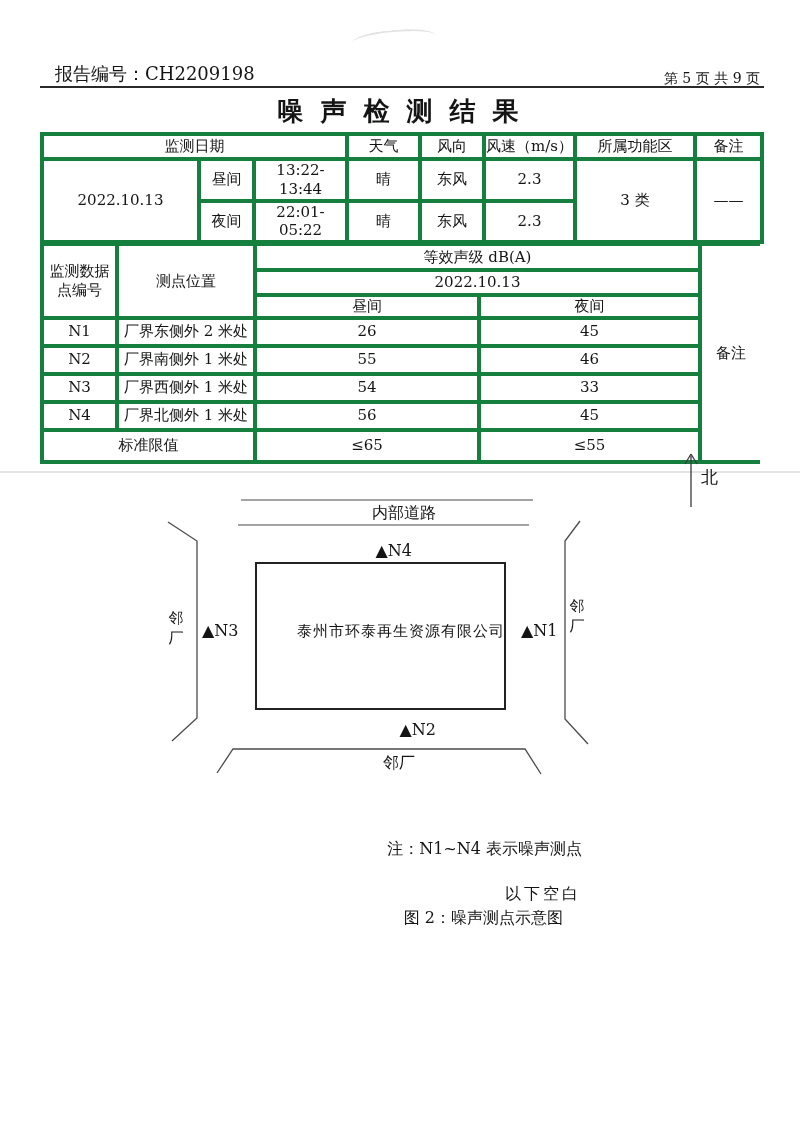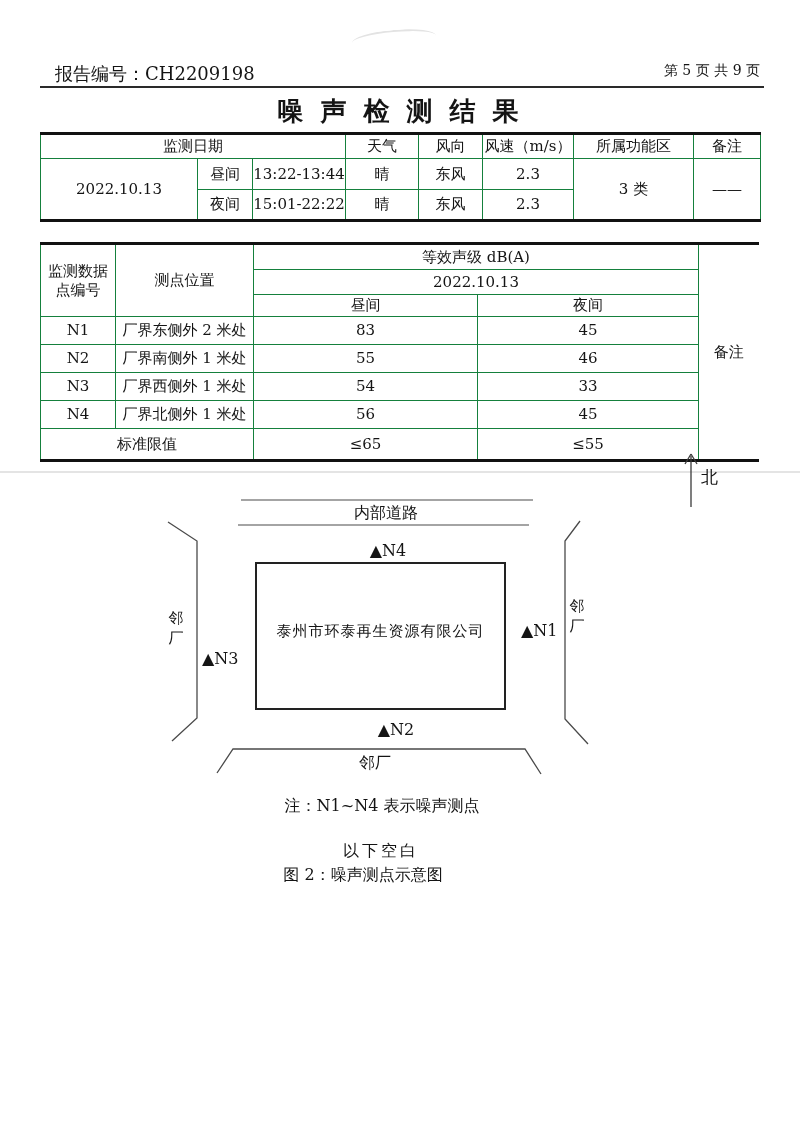--- a/index.html
+++ b/index.html
@@ -5,43 +5,43 @@
   html,body { margin:0; padding:0; }
   body {
     width:800px; height:1130px; position:relative; background:#ffffff;
     font-family:"DejaVu Serif","Liberation Serif",serif; color:#141414;
     overflow:hidden;
   }
   .abs { position:absolute; }
 
   
   .hdr-left  { left:55px; top:62px; font-size:18px; }
-  .hdr-right { right:40px; top:62px; font-size:14px; }
+  .hdr-right { right:40px; top:70px; font-size:14px; }
   .hdr-rule  { left:40px; top:86px; width:724px; height:0; border-top:2px solid #2a2a2a; }
   .title     { left:0; top:94px; width:800px; text-align:center;
                font-size:26px; font-weight:700; letter-spacing:4px; }
   .smudge    { left:352px; top:30px; width:84px; height:16px;
                border-top:2px solid #e3e3e3; border-radius:50%; transform:rotate(-5deg); }
 
   
   table { border-collapse:collapse; table-layout:fixed; position:absolute; }
-  td { border:1px solid #15803d; text-align:center; vertical-align:middle;
+  td { border:4px solid #15803d; text-align:center; vertical-align:middle;
        font-size:15px; padding:0; line-height:1.25; overflow:hidden; }
   .t1 { left:40px; top:132px; width:720px;
         border-top:3px solid #111; border-bottom:3px solid #111; }
   .t2 { left:40px; top:242px; width:718px;
         border-top:3px solid #111; border-bottom:3px solid #111; border-right:none; }
   .t2 td.no-r { border-right:none; }
 
   
   .dg { font-size:16px; }
   .vtext { width:18px; line-height:20px; word-break:break-all; text-align:center; font-size:15px; }
-  .ctr { text-align:center; }
+  .ctr { text-align:right; }
   .company { font-size:15px; letter-spacing:1px; }
-  .cap { font-size:16px; }
+  .cap { font-size:16px;margin-top:43px; }
 </style>
 </head>
 <body>
 
 <div class="abs smudge"></div>
 
 <div class="abs hdr-left">报告编号：CH2209198</div>
 <div class="abs hdr-right">第 5 页 共 9 页</div>
 <div class="abs hdr-rule"></div>
 <div class="abs title">噪 声 检 测 结 果</div>
@@ -71,21 +71,21 @@
     <td>昼间</td>
     <td>13:22-13:44</td>
     <td>晴</td>
     <td>东风</td>
     <td>2.3</td>
     <td rowspan="2">3 类</td>
     <td rowspan="2">——</td>
   </tr>
   <tr style="height:31px">
     <td>夜间</td>
-    <td>15:01-22:22</td>
+    <td>22:01-05:22</td>
     <td>晴</td>
     <td>东风</td>
     <td>2.3</td>
   </tr>
 </tbody>
   </table>
 
 <table class="t2">
   <colgroup>
     <col style="width:75px">
@@ -107,21 +107,21 @@
   <tr style="height:25px">
     <td colspan="2">2022.10.13</td>
   </tr>
   <tr style="height:22px">
     <td>昼间</td>
     <td>夜间</td>
   </tr>
   <tr style="height:28px">
     <td>N1</td>
     <td>厂界东侧外 2 米处</td>
-    <td>83</td>
+    <td>26</td>
     <td>45</td>
   </tr>
   <tr style="height:28px">
     <td>N2</td>
     <td>厂界南侧外 1 米处</td>
     <td>55</td>
     <td>46</td>
   </tr>
   <tr style="height:28px">
     <td>N3</td>
@@ -153,22 +153,22 @@
   <line x1="241" y1="500" x2="533" y2="500" stroke="#4a4a4a" stroke-width="1.2"></line>
   <line x1="238" y1="525" x2="529" y2="525" stroke="#4a4a4a" stroke-width="1.2"></line>
   <polyline points="168,522 197,541 197,718 172,741" fill="none" stroke="#4a4a4a" stroke-width="1.3"></polyline>
   <polyline points="580,521 565,541 565,719 588,744" fill="none" stroke="#4a4a4a" stroke-width="1.3"></polyline>
   <rect x="256" y="563" width="249" height="146" fill="none" stroke="#222222" stroke-width="2"></rect>
   <polyline points="217,773 233,749 525,749 541,774" fill="none" stroke="#4a4a4a" stroke-width="1.3"></polyline>
 </svg>
 
 <div class="abs dg" style="left:701px; top:466px; font-size:17px;">北</div>
 <div class="abs dg ctr" style="left:336px; top:503px; width:100px;">内部道路</div>
-<div class="abs dg ctr" style="left:348px; top:541px; width:80px;">▲N4</div>
-<div class="abs dg" style="left:202px; top:621px;margin-top:28px;">▲N3</div>
+<div class="abs dg ctr" style="left:332px; top:541px; width:80px;">▲N4</div>
+<div class="abs dg" style="left:202px; top:621px;">▲N3</div>
 <div class="abs dg" style="left:521px; top:621px;">▲N1</div>
 <div class="abs dg ctr" style="left:356px; top:720px; width:80px;">▲N2</div>
 <div class="abs company ctr" style="left:256px; top:622px; width:249px;">泰州市环泰再生资源有限公司</div>
 <div class="abs vtext" style="left:167px; top:608px;">邻厂</div>
 <div class="abs vtext" style="left:568px; top:596px;">邻厂</div>
 <div class="abs dg ctr" style="left:335px; top:753px; width:80px;">邻厂</div>
 
 <div class="abs cap ctr" style="left:182px; top:796px; width:400px;">注：N1~N4 表示噪声测点</div>
 <div class="abs cap ctr" style="left:163px; top:865px; width:400px;">图 2：噪声测点示意图</div>
 <div class="abs cap ctr" style="left:181px; top:841px; width:400px; letter-spacing:3px;">以下空白</div>

